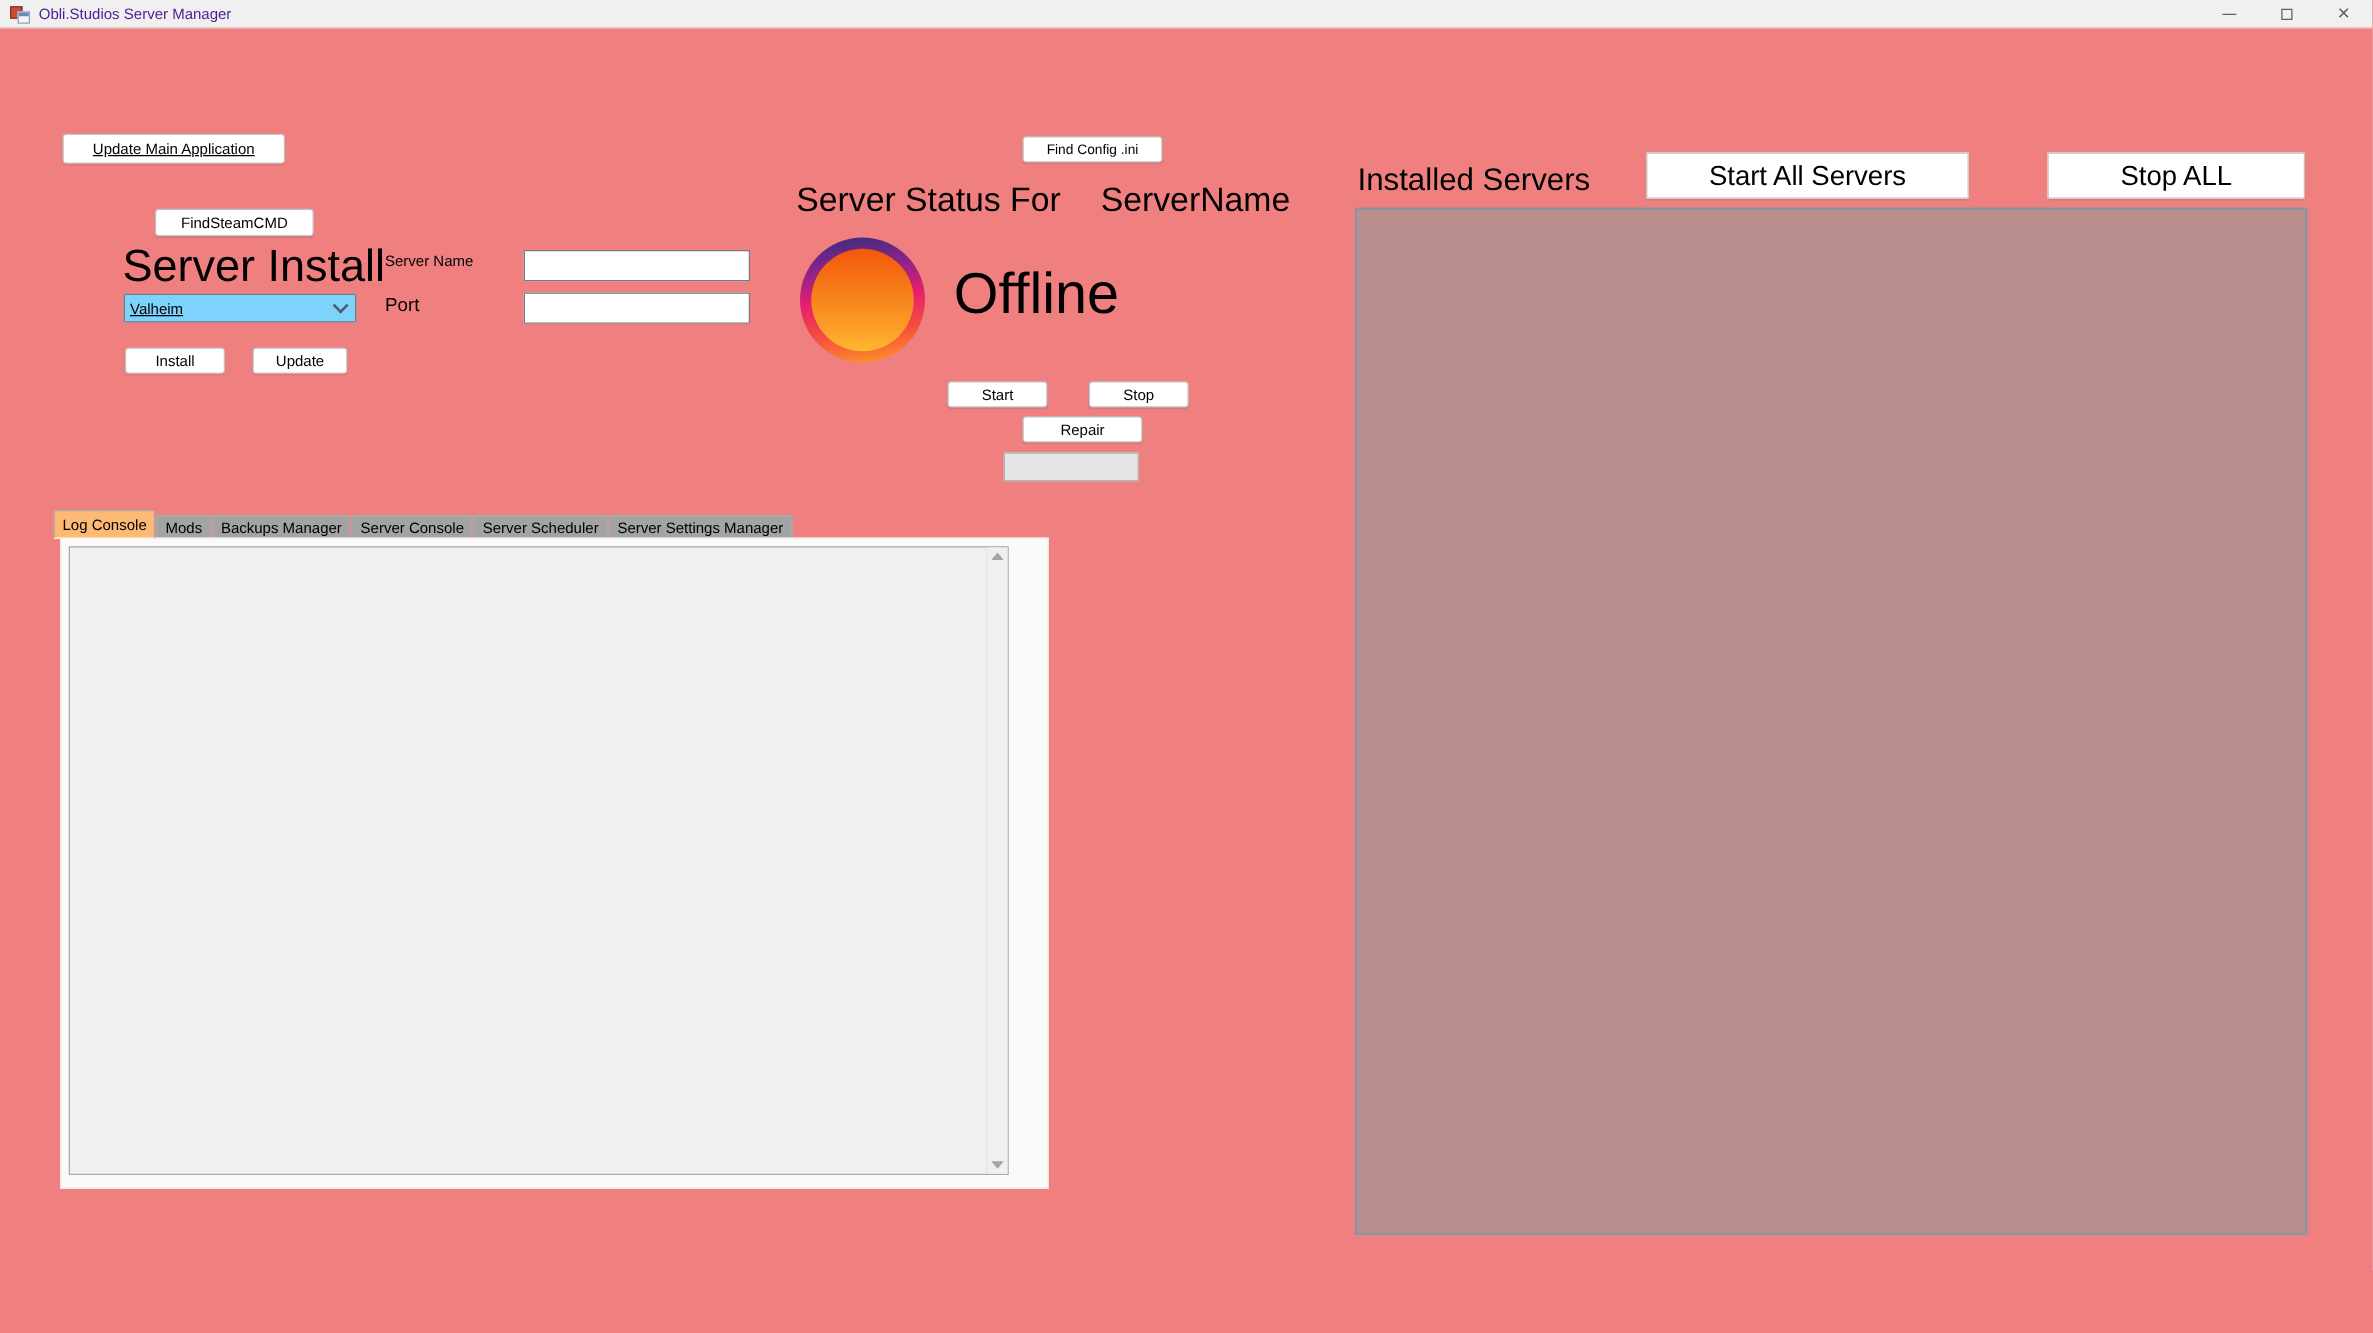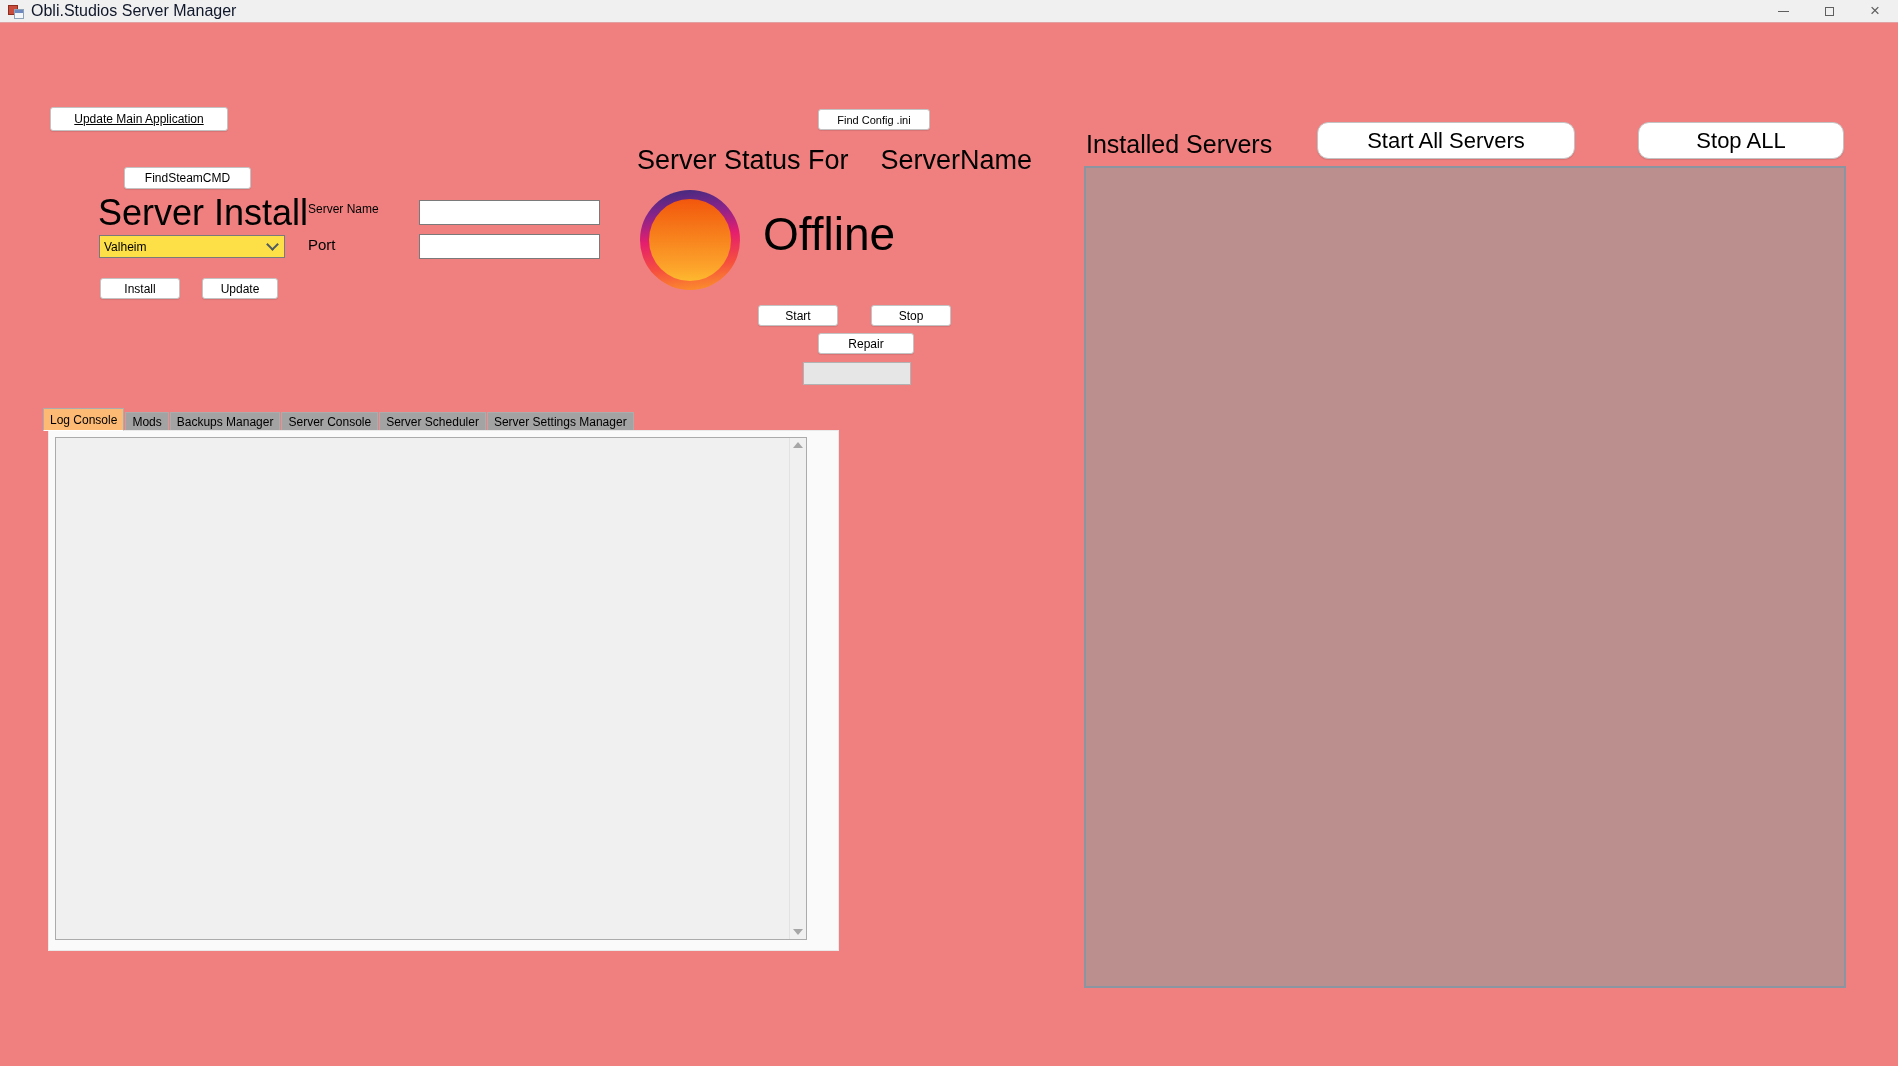--- a/index.html
+++ b/index.html
@@ -6,43 +6,43 @@
   body{font-family:"Liberation Sans", sans-serif; background:#d8d8d8;}
   .window{position:relative;width:1898px;height:1066px;background:#F08080;overflow:hidden;}
 
   
   .titlebar{position:absolute;left:0;top:0;width:100%;height:23px;background:#f0f0f0;
     display:flex;align-items:center;border-bottom:1px solid #e3a0a0;box-sizing:border-box;}
   .app-icon{width:16px;height:16px;position:relative;margin:0 7px 0 8px;flex:0 0 auto;}
   .app-icon .sq1{position:absolute;left:0;top:2px;width:8px;height:8px;background:#c84b3c;border:1px solid #8e2e1f;}
   .app-icon .sq2{position:absolute;left:6px;top:6px;width:8px;height:8px;background:#f4f6f8;border:1px solid #8fa3b8;}
   .app-icon .sq2 i{display:block;height:3px;background:#6d89c0;}
-  .titlebar .title{font-size:16px;color:#0f172a;flex:1 1 auto;white-space:nowrap;}
+  .titlebar .title{font-size:12px;color:#4c1d95;flex:1 1 auto;white-space:nowrap;}
   .win-controls{display:flex;height:100%;}
   .win-btn{width:46px;height:100%;display:flex;align-items:center;justify-content:center;color:#5f5f5f;}
   .glyph-min{width:11px;height:1px;background:#5f5f5f;}
   .glyph-max{width:9px;height:9px;border:1px solid #5f5f5f;box-sizing:border-box;}
   .glyph-close::before{content:"\00D7";font-size:17px;line-height:1;color:#5f5f5f;}
 
   
   .btn{position:absolute;background:#ffffff;border:1px solid #c3c3c3;border-radius:3px;
     display:flex;align-items:center;justify-content:center;font-size:12px;color:#000;
     box-shadow:0 1px 1px rgba(0,0,0,0.10);box-sizing:border-box;white-space:nowrap;}
-  .btn-big{font-size:22px;border-radius:11px;}
+  .btn-big{font-size:22px;border-radius:0;}
   .tbox{position:absolute;background:#fff;border:1px solid #7a7a7a;box-sizing:border-box;
     font-family:"Liberation Sans",sans-serif;font-size:12px;padding:0 4px;outline:none;}
   .label{position:absolute;color:#000;white-space:nowrap;}
 
   
   .update-main{left:50px;top:107px;width:178px;height:24px;text-decoration:underline;}
   .findsteam{left:124px;top:167px;width:127px;height:22px;}
   .server-install-title{left:98px;top:192px;width:184px;text-align:center;font-size:36px;}
-  .combo{position:absolute;left:99px;top:235px;width:186px;height:23px;background:#fde047;
+  .combo{position:absolute;left:99px;top:235px;width:186px;height:23px;background:#7dd3fc;
     border:1px solid #7a7a7a;box-sizing:border-box;display:flex;align-items:center;
-    justify-content:space-between;font-size:12px;padding:0 7px 0 4px;}
+    justify-content:space-between;font-size:12px;padding:0 7px 0 4px;text-decoration:underline;}
   .chev{width:7px;height:7px;border-right:2px solid #4e5a63;border-bottom:2px solid #4e5a63;
     transform:rotate(45deg);margin-top:-4px;}
   .install{left:100px;top:278px;width:80px;height:21px;}
   .updategame{left:202px;top:278px;width:76px;height:21px;}
   .lbl-servername{left:308px;top:202px;font-size:12px;}
   .in-servername{left:419px;top:200px;width:181px;height:25px;}
   .lbl-port{left:308px;top:236px;font-size:15px;}
   .in-port{left:419px;top:234px;width:181px;height:25px;}
 
   

